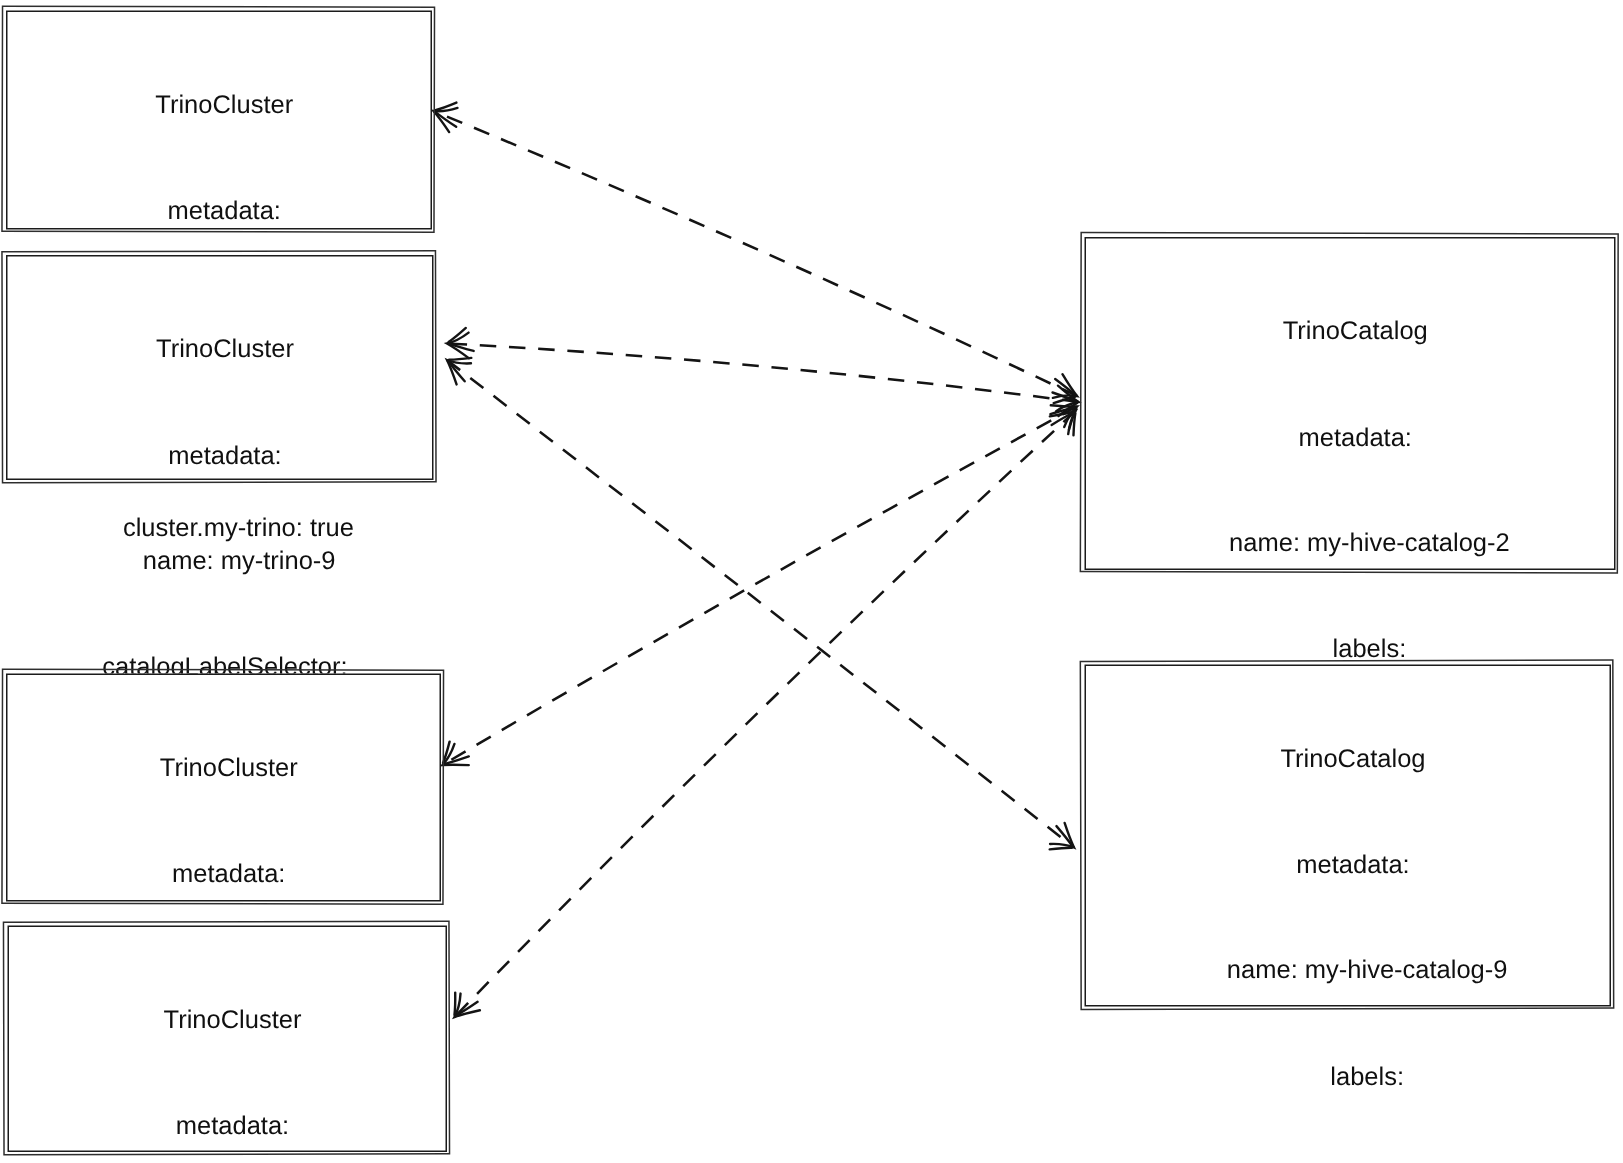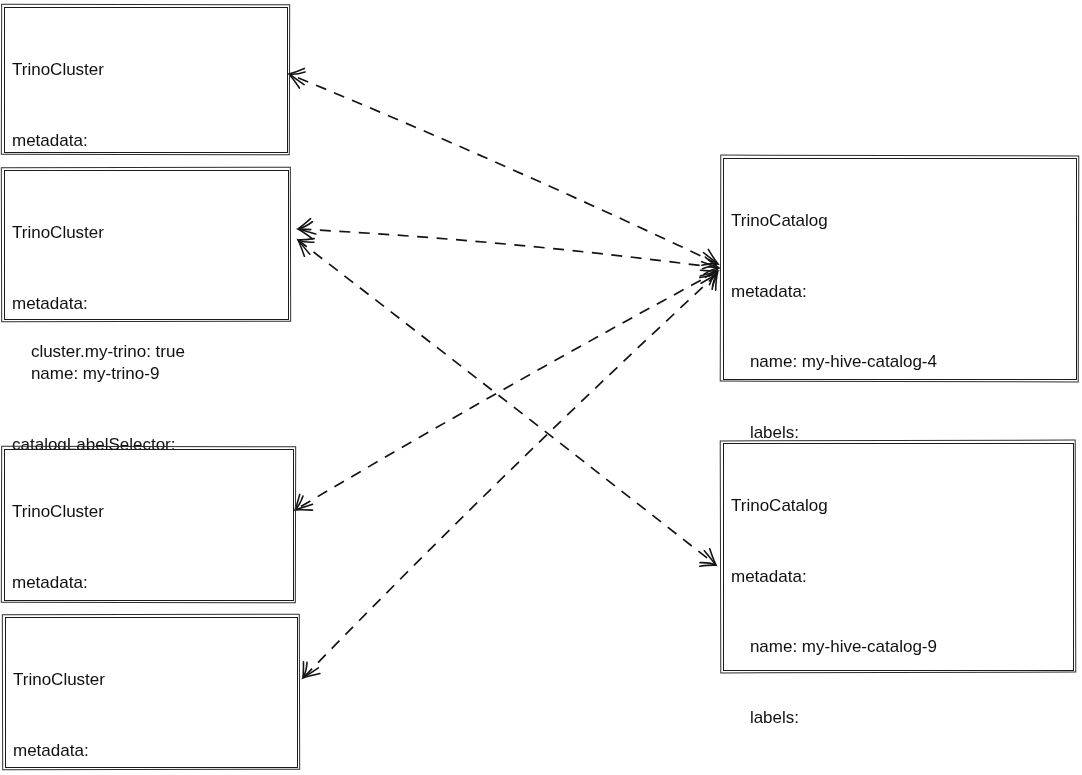--- a/index.html
+++ b/index.html
@@ -41,21 +41,21 @@
   
   .node::before {
     content: "";
     position: absolute;
     inset: -4px -3px -3px -4px;
     border: 1.1px solid #2e2e2e;
     transform: rotate(0.14deg);
     pointer-events: none;
   }
   .node.tilt-neg::before { transform: rotate(-0.14deg); }
-  .ln { height: 23.5px; }
+  .ln { height: 23.5px; text-align: center; }
 </style>
 </head>
 <body>
 
 <div class="canvas">
 
   <svg class="edges-layer" width="1082" height="775" viewBox="0 0 1082 775">
     <defs>
       <marker id="ah" viewBox="-22 -14 28 28" markerWidth="28" markerHeight="28" refX="0" refY="0" orient="auto-start-reverse" markerUnits="userSpaceOnUse">
         <g fill="none" stroke="#141414" stroke-width="1.6" stroke-linecap="round">
@@ -100,21 +100,21 @@
     <div class="ln">TrinoCluster</div>
     <div class="ln">metadata:</div>
     
     
     
   </div>
 
   <div class="node" style="left:723px; top:158px; width:354px; height:222px;">
     <div class="ln">TrinoCatalog</div>
     <div class="ln">metadata:</div>
-    <div class="ln">    name: my-hive-catalog-4</div>
+    <div class="ln">    name: my-hive-catalog-2</div>
     <div class="ln">    labels:</div>
     <div class="ln">         cluster.my-trino: true</div>
     <div class="ln">         cluster.my-trino-2: true</div>
     <div class="ln">         env.dev: true</div>
   </div>
 
   <div class="node tilt-neg" style="left:723px; top:443px; width:351px; height:228px;">
     <div class="ln">TrinoCatalog</div>
     <div class="ln">metadata:</div>
     <div class="ln">    name: my-hive-catalog-9</div>

